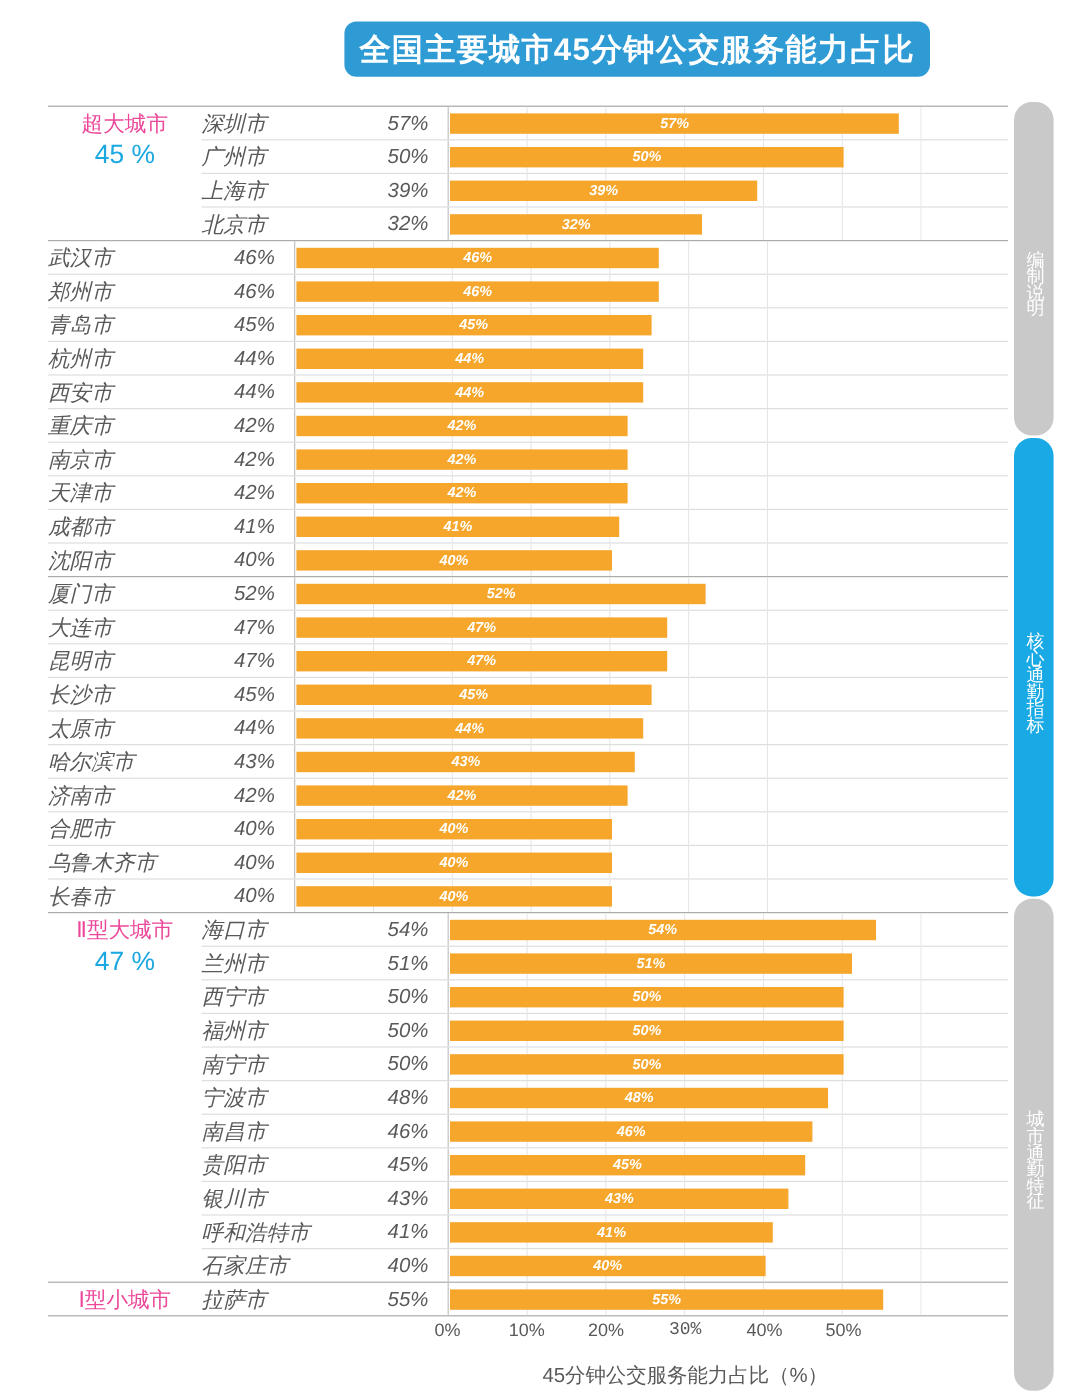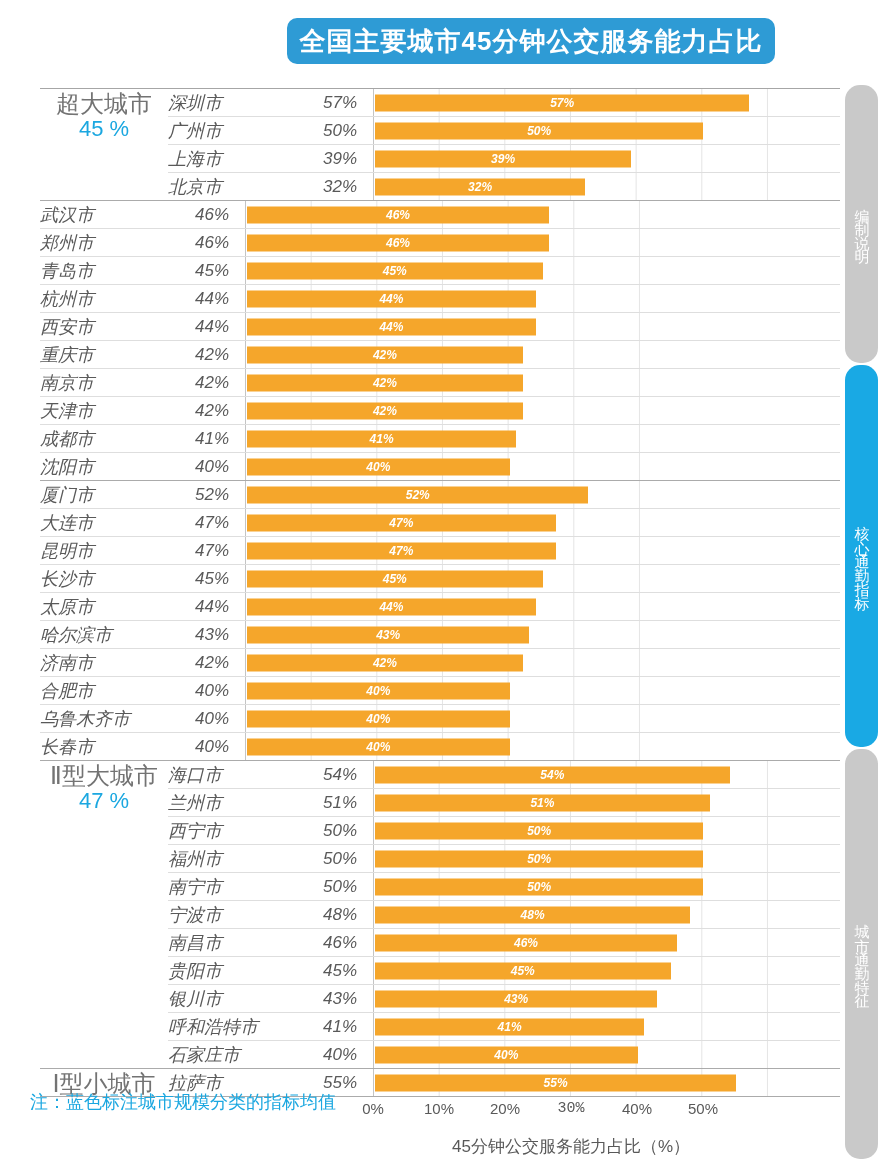--- a/index.html
+++ b/index.html
@@ -25,21 +25,21 @@
   
   .table{position:absolute;left:40px;top:88px;width:800px;}
   .header-row{position:relative;height:22px;font-size:16px;font-weight:bold;color:#595959;}
   .h-scale{position:absolute;left:0;width:128px;text-align:center;}
   .h-city{position:absolute;left:130px;}
   .h-metric{position:absolute;left:238px;}
 
   .chart-body{border-top:1px solid #A6A6A6;}
   .group{display:flex;border-bottom:1px solid #ABABAB;}
   .group-label{width:128px;text-align:center;padding-top:2px;box-sizing:border-box;}
-  .group-name{font-size:24px;color:#737373;line-height:25px;white-space:nowrap;}
+  .group-name{font-size:18px;color:#ec4899;line-height:25px;white-space:nowrap;}
   .group-avg{font-size:22px;color:#1BA7E0;line-height:26px;}
   .group-rows{flex:1;}
   .row{display:flex;height:27px;align-items:center;font-style:italic;}
   .row + .row{border-top:1px solid #DEDEDE;}
   .cell-city{width:135px;font-size:18px;color:#595959;box-sizing:border-box;white-space:nowrap;}
   .cell-value{width:70px;font-size:17px;color:#595959;text-align:right;padding-right:16px;box-sizing:border-box;}
   .cell-bar{width:395px;height:100%;position:relative;border-left:1px solid #C4C4C4;
     background-image:linear-gradient(to right,transparent calc(100% - 1px),#E4E4E4 calc(100% - 1px));
     background-size:16.6667% 100%;background-repeat:repeat-x;box-sizing:border-box;}
   .bar{position:absolute;left:1px;top:50%;transform:translateY(-50%);height:17px;
@@ -474,15 +474,14 @@
         <span class="tick-label" style="left: 0%;">0%</span>
         <span class="tick-label" style="left: 16.6667%;">10%</span>
         <span class="tick-label" style="left: 33.3333%;">20%</span>
         <span class="tick-label" style="left: 50%; font-family: Liberation Mono, monospace;">30%</span>
         <span class="tick-label" style="left: 66.6667%;">40%</span>
         <span class="tick-label" style="left: 83.3333%;">50%</span>
       </div>
     <div class="axis-title">45分钟公交服务能力占比（%）</div>
   </div>
 
-  <div class="note">注：蓝色标注城市规模分类的指标均值</div>
 
 </div>
 
 </body></html>

